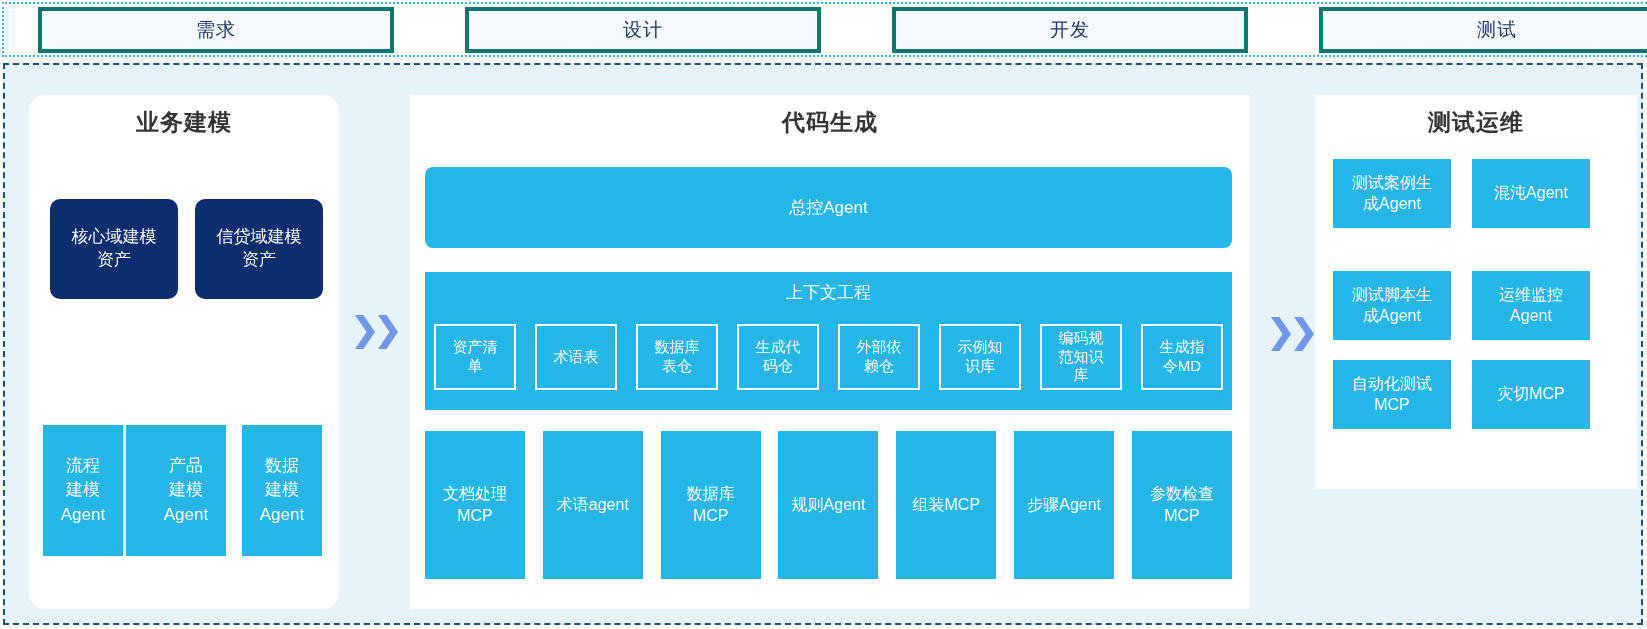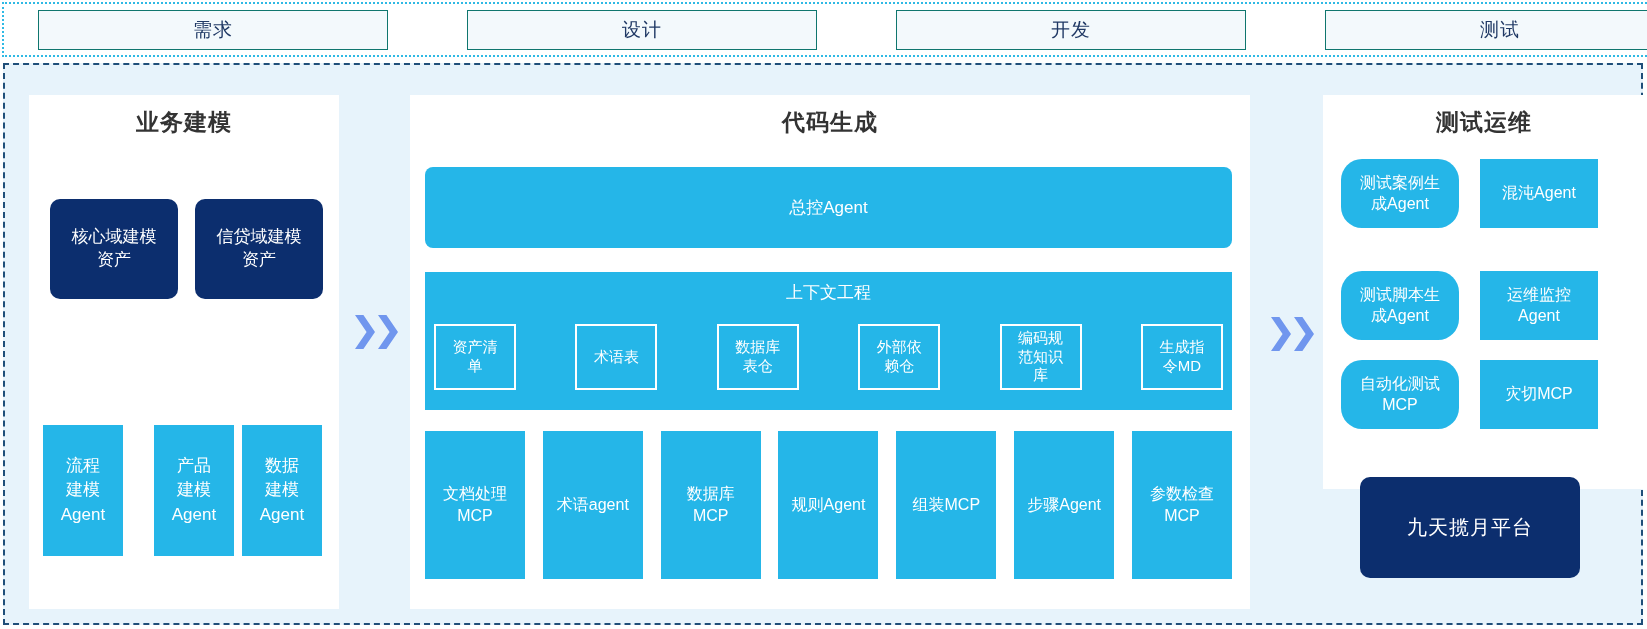--- a/index.html
+++ b/index.html
@@ -3,39 +3,39 @@
 <meta charset="utf-8">
 <style>
   html,body{margin:0;padding:0;background:#ffffff;}
   body{font-family:"Liberation Sans","DejaVu Sans",sans-serif;}
   #canvas{position:relative;width:1647px;height:629px;background:#ffffff;overflow:hidden;}
 
   
   .phase-bar{position:absolute;left:2px;top:2px;width:1637px;height:51px;
     border:2px dotted #2fb9e4;display:flex;justify-content:space-between;
     align-items:center;padding:0 34px;box-sizing:content-box;background:#ffffff;}
-  .phase-box{width:348px;height:38px;background:#f3f9fc;border:1px solid #0f766e;
+  .phase-box{width:348px;height:38px;background:#f3f9fc;border:4px solid #0f766e;
     display:flex;align-items:center;justify-content:center;
     color:#1f3864;font-size:19px;letter-spacing:1px;}
 
   
   .main-flow{position:absolute;left:3px;top:63px;width:1636px;height:558px;
     border:2px dashed #1f4e79;background:#e7f3fb;}
 
   .panel{position:absolute;background:#ffffff;}
   .panel-title{position:absolute;top:12px;left:0;width:100%;text-align:center;
     font-size:23px;font-weight:bold;color:#333333;letter-spacing:1px;}
 
   .box{position:absolute;display:flex;align-items:center;justify-content:center;
     text-align:center;color:#ffffff;white-space:pre-line;}
   .cyan{background:#25b6e8;}
   .navy{background:#0c2e6e;border-radius:10px;}
 
   
-  .p-left{left:24px;top:30px;width:310px;height:514px;}
+  .p-left{left:24px;top:30px;width:310px;height:514px;border-radius:16px;}
   .asset-box{width:128px;height:100px;top:104px;font-size:17px;line-height:1.35;text-align:center;}
   .agent-box{width:80px;height:131px;top:286px;font-size:17px;line-height:1.45;margin-top:44px;}
 
   
   .p-mid{left:405px;top:30px;width:840px;height:514px;}
   .master-bar{left:15px;top:72px;width:807px;height:81px;font-size:17px;border-radius:8px;}
   .context-bar{position:absolute;left:15px;top:177px;width:807px;height:138px;background:#25b6e8;}
   .context-title{position:absolute;top:9px;left:0;width:100%;text-align:center;
     color:#ffffff;font-size:17px;}
   .context-row{position:absolute;left:9px;top:52px;width:789px;height:66px;
@@ -43,23 +43,23 @@
   .context-item{width:78px;height:62px;border:2px solid #ffffff;
     display:flex;align-items:center;justify-content:center;text-align:center;
     color:#ffffff;font-size:15px;line-height:1.25;white-space:pre-line;}
   .tools-row{position:absolute;left:15px;top:336px;width:807px;height:148px;
     display:flex;justify-content:space-between;}
   .tool-box{width:100px;height:148px;background:#25b6e8;display:flex;align-items:center;
     justify-content:center;text-align:center;color:#ffffff;font-size:16px;
     line-height:1.35;white-space:pre-line;}
 
   
-  .p-right{left:1310px;top:30px;width:322px;height:394px;margin-left:8px;}
+  .p-right{left:1310px;top:30px;width:322px;height:394px;}
   .ops-box{width:118px;height:69px;font-size:16px;line-height:1.3;}
-  .ops-c1{left:18px;border-radius:21px;} .ops-c2{left:157px;}
+  .ops-c1{left:18px;} .ops-c2{left:157px;}
   .ops-r1{top:64px;} .ops-r2{top:176px;} .ops-r3{top:265px;}
   .platform-box{left:37px;top:382px;width:220px;height:101px;font-size:20px;letter-spacing:1px;}
 
   
   .chevrons{position:absolute;display:flex;gap:3px;}
   .chev{width:20px;height:34px;background:#7096ee;
     clip-path:polygon(0 0,42% 0,100% 50%,42% 100%,0 100%,58% 50%);}
   .chevrons-1{left:350px;top:250px;}
   .chevrons-2{left:1266px;top:252px;}
 </style>
@@ -79,21 +79,21 @@
 
     <div class="panel p-left">
       <div class="panel-title">业务建模</div>
       <div class="box navy asset-box" style="left:21px;">核心域建模
 资产</div>
       <div class="box navy asset-box" style="left:166px;">信贷域建模
 资产</div>
       <div class="box cyan agent-box" style="left:14px;">流程
 建模
 Agent</div>
-      <div class="box cyan agent-box" style="left:125px;">产品
+      <div class="box cyan agent-box" style="left:97px;padding-left:20px;">产品
 建模
 Agent</div>
       <div class="box cyan agent-box" style="left:213px;">数据
 建模
 Agent</div>
     </div>
 
     <div class="chevrons chevrons-1">
       <span class="chev"></span>
       <span class="chev"></span>
@@ -104,22 +104,26 @@
       <div class="box cyan master-bar">总控Agent</div>
 
       <div class="context-bar">
         <div class="context-title">上下文工程</div>
         <div class="context-row">
           <div class="context-item">资产清
 单</div>
           <div class="context-item">术语表</div>
           <div class="context-item">数据库
 表仓</div>
+          <div class="context-item">生成代
+码仓</div>
           <div class="context-item">外部依
 赖仓</div>
+          <div class="context-item">示例知
+识库</div>
           <div class="context-item">编码规
 范知识
 库</div>
           <div class="context-item">生成指
 令MD</div>
         </div>
       </div>
 
       <div class="tools-row">
         <div class="tool-box">文档处理
@@ -145,17 +149,16 @@
       <div class="box cyan ops-box ops-c1 ops-r1">测试案例生
 成Agent</div>
       <div class="box cyan ops-box ops-c2 ops-r1">混沌Agent</div>
       <div class="box cyan ops-box ops-c1 ops-r2">测试脚本生
 成Agent</div>
       <div class="box cyan ops-box ops-c2 ops-r2">运维监控
 Agent</div>
       <div class="box cyan ops-box ops-c1 ops-r3">自动化测试
 MCP</div>
       <div class="box cyan ops-box ops-c2 ops-r3">灾切MCP</div>
-      <div class="box navy platform-box">九天揽月平台</div>
     </div>
 
   </div>
 </div>
 
 </body></html>

